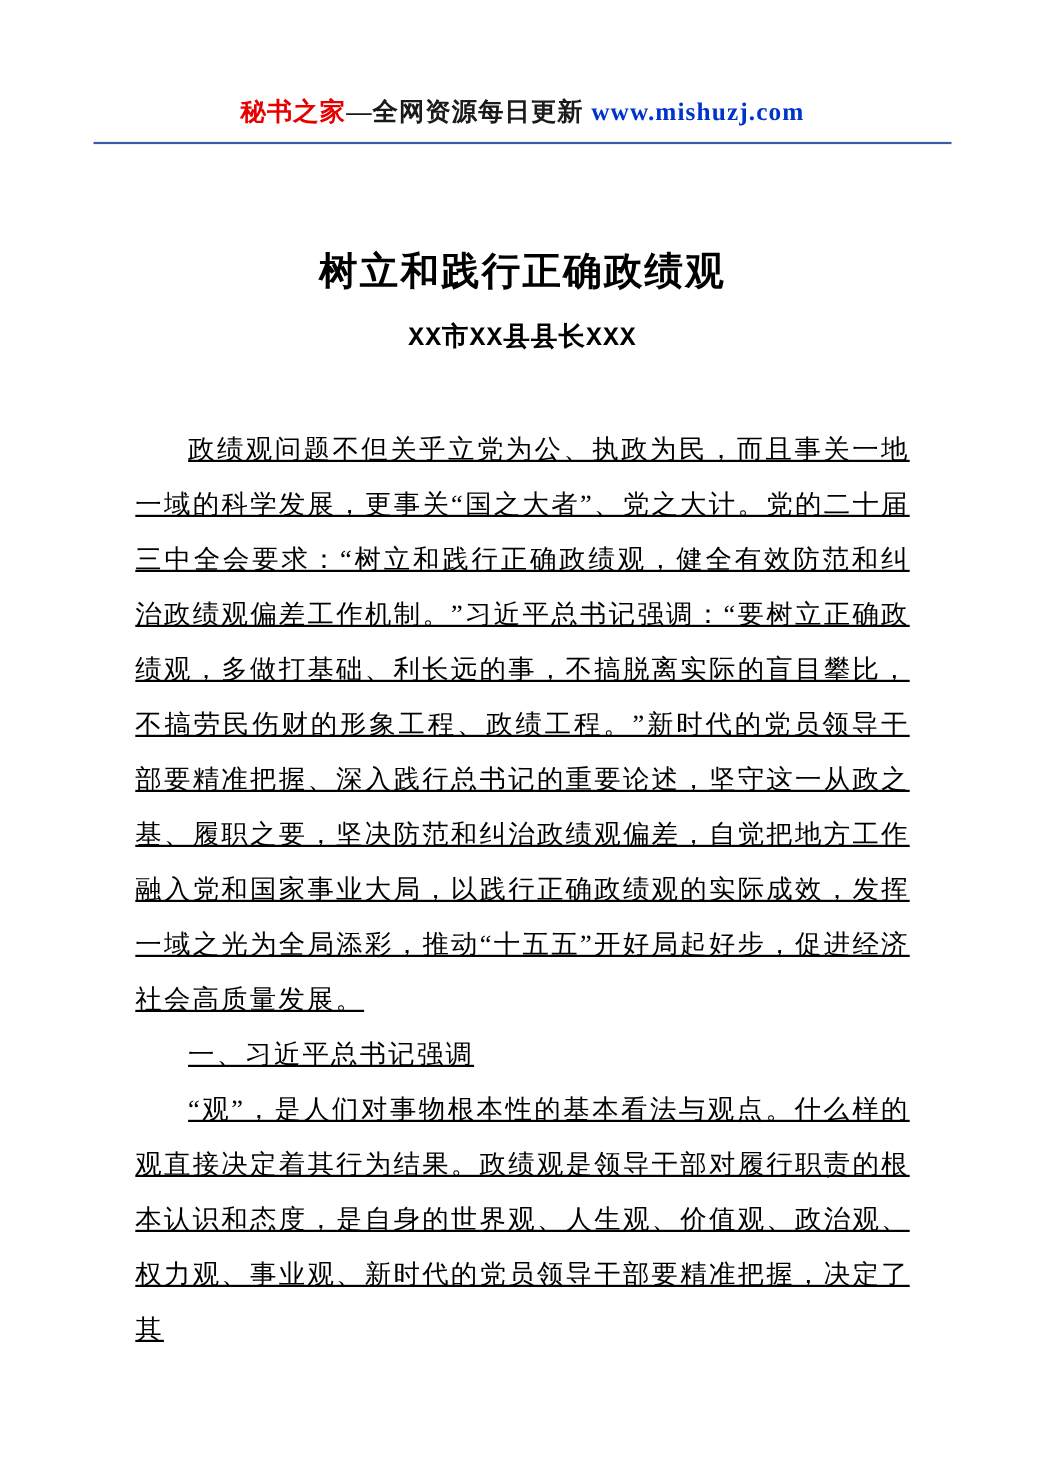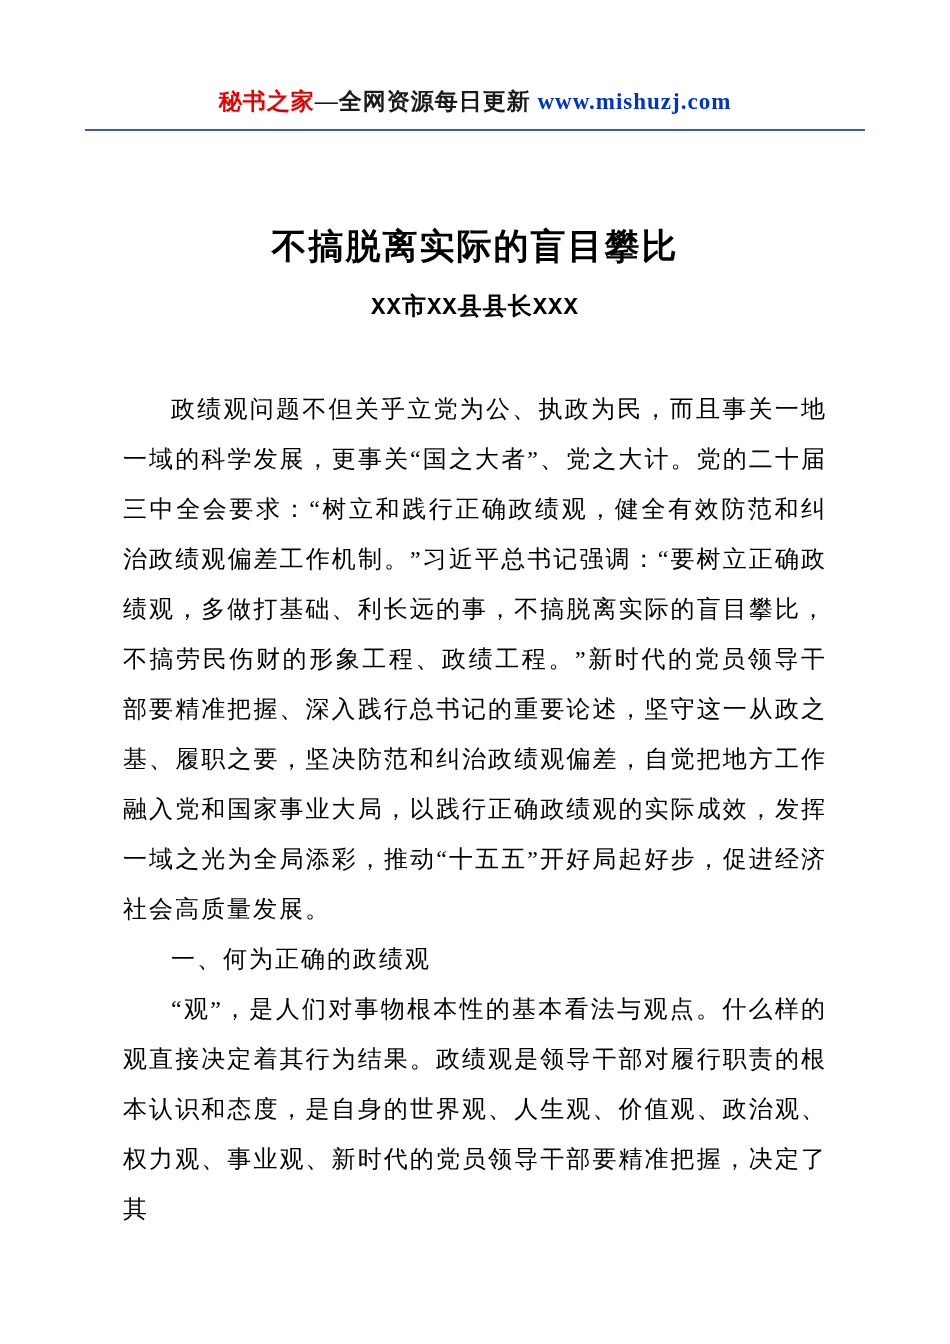--- a/index.html
+++ b/index.html
@@ -52,36 +52,37 @@
     margin-top: 62px;
     padding: 0 123px;
     font-size: 24px;
     line-height: 50px;
     letter-spacing: 2px;
     text-align: justify;
   }
   .doc-body p.para {
     margin: 0;
     text-indent: 2em;
+    text-decoration: underline;
   }
 </style>
 </head>
 <body>
 
 <div class="page">
 
   <div class="doc-header">
     <span class="brand">秘书之家</span><span class="tagline">—全网资源每日更新 </span><span class="url">www.mishuzj.com</span>
   </div>
 
   <div class="header-rule"></div>
 
-  <div class="doc-title">不搞脱离实际的盲目攀比</div>
+  <div class="doc-title">树立和践行正确政绩观</div>
 
   <div class="doc-author">XX市XX县县长XXX</div>
 
   <div class="doc-body">
       <p class="para body">政绩观问题不但关乎立党为公、执政为民，而且事关一地一域的科学发展，更事关“国之大者”、党之大计。党的二十届三中全会要求：“树立和践行正确政绩观，健全有效防范和纠治政绩观偏差工作机制。”习近平总书记强调：“要树立正确政绩观，多做打基础、利长远的事，不搞脱离实际的盲目攀比，不搞劳民伤财的形象工程、政绩工程。”新时代的党员领导干部要精准把握、深入践行总书记的重要论述，坚守这一从政之基、履职之要，坚决防范和纠治政绩观偏差，自觉把地方工作融入党和国家事业大局，以践行正确政绩观的实际成效，发挥一域之光为全局添彩，推动“十五五”开好局起好步，促进经济社会高质量发展。</p>
-      <p class="para heading">一、何为正确的政绩观</p>
+      <p class="para heading">一、习近平总书记强调</p>
       <p class="para body">“观”，是人们对事物根本性的基本看法与观点。什么样的观直接决定着其行为结果。政绩观是领导干部对履行职责的根本认识和态度，是自身的世界观、人生观、价值观、政治观、权力观、事业观、新时代的党员领导干部要精准把握，决定了其</p>
     </div>
 
 </div>
 
 </body></html>

